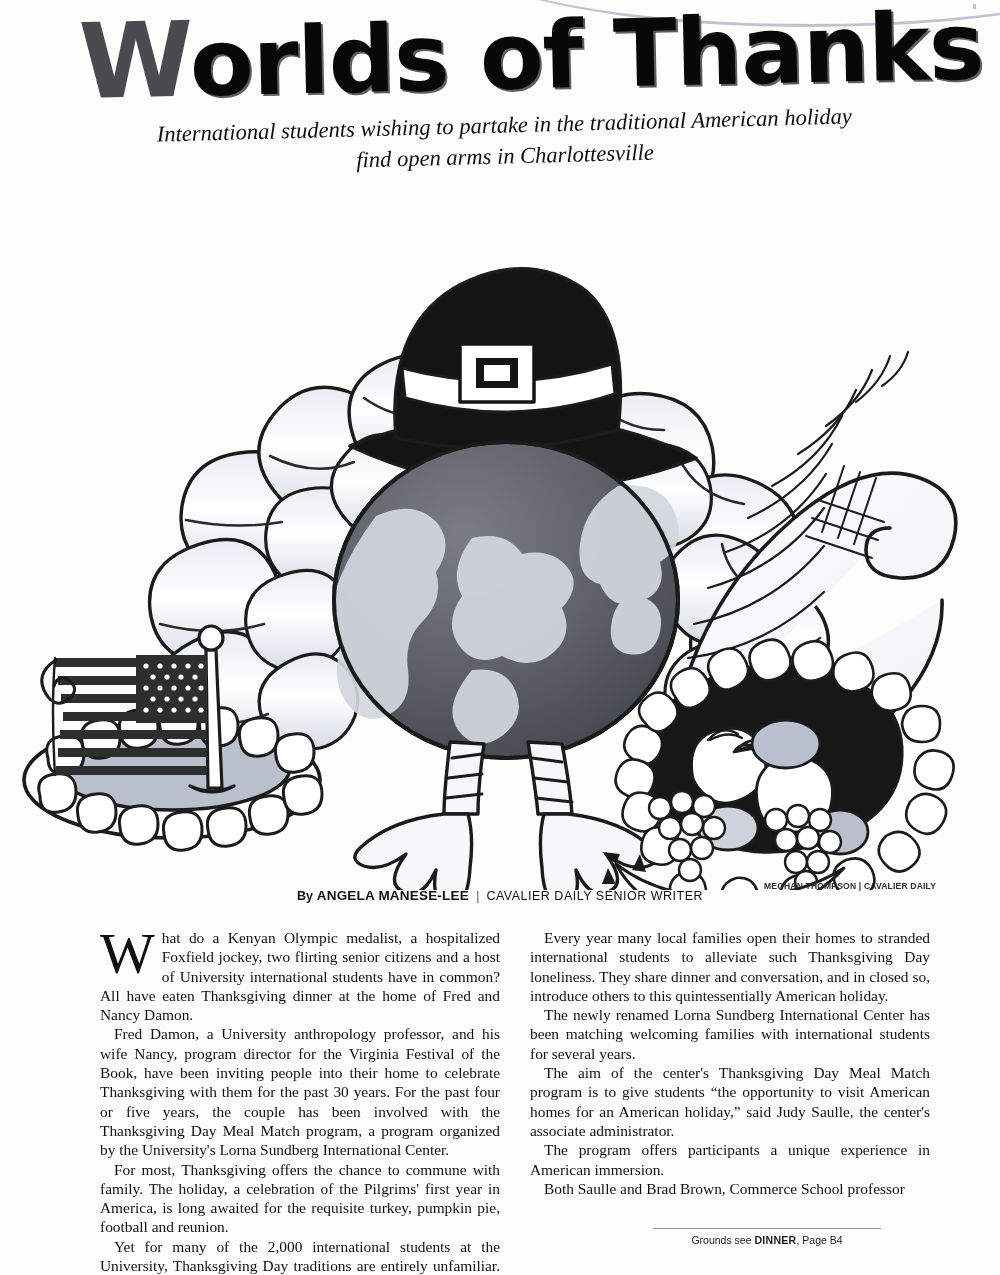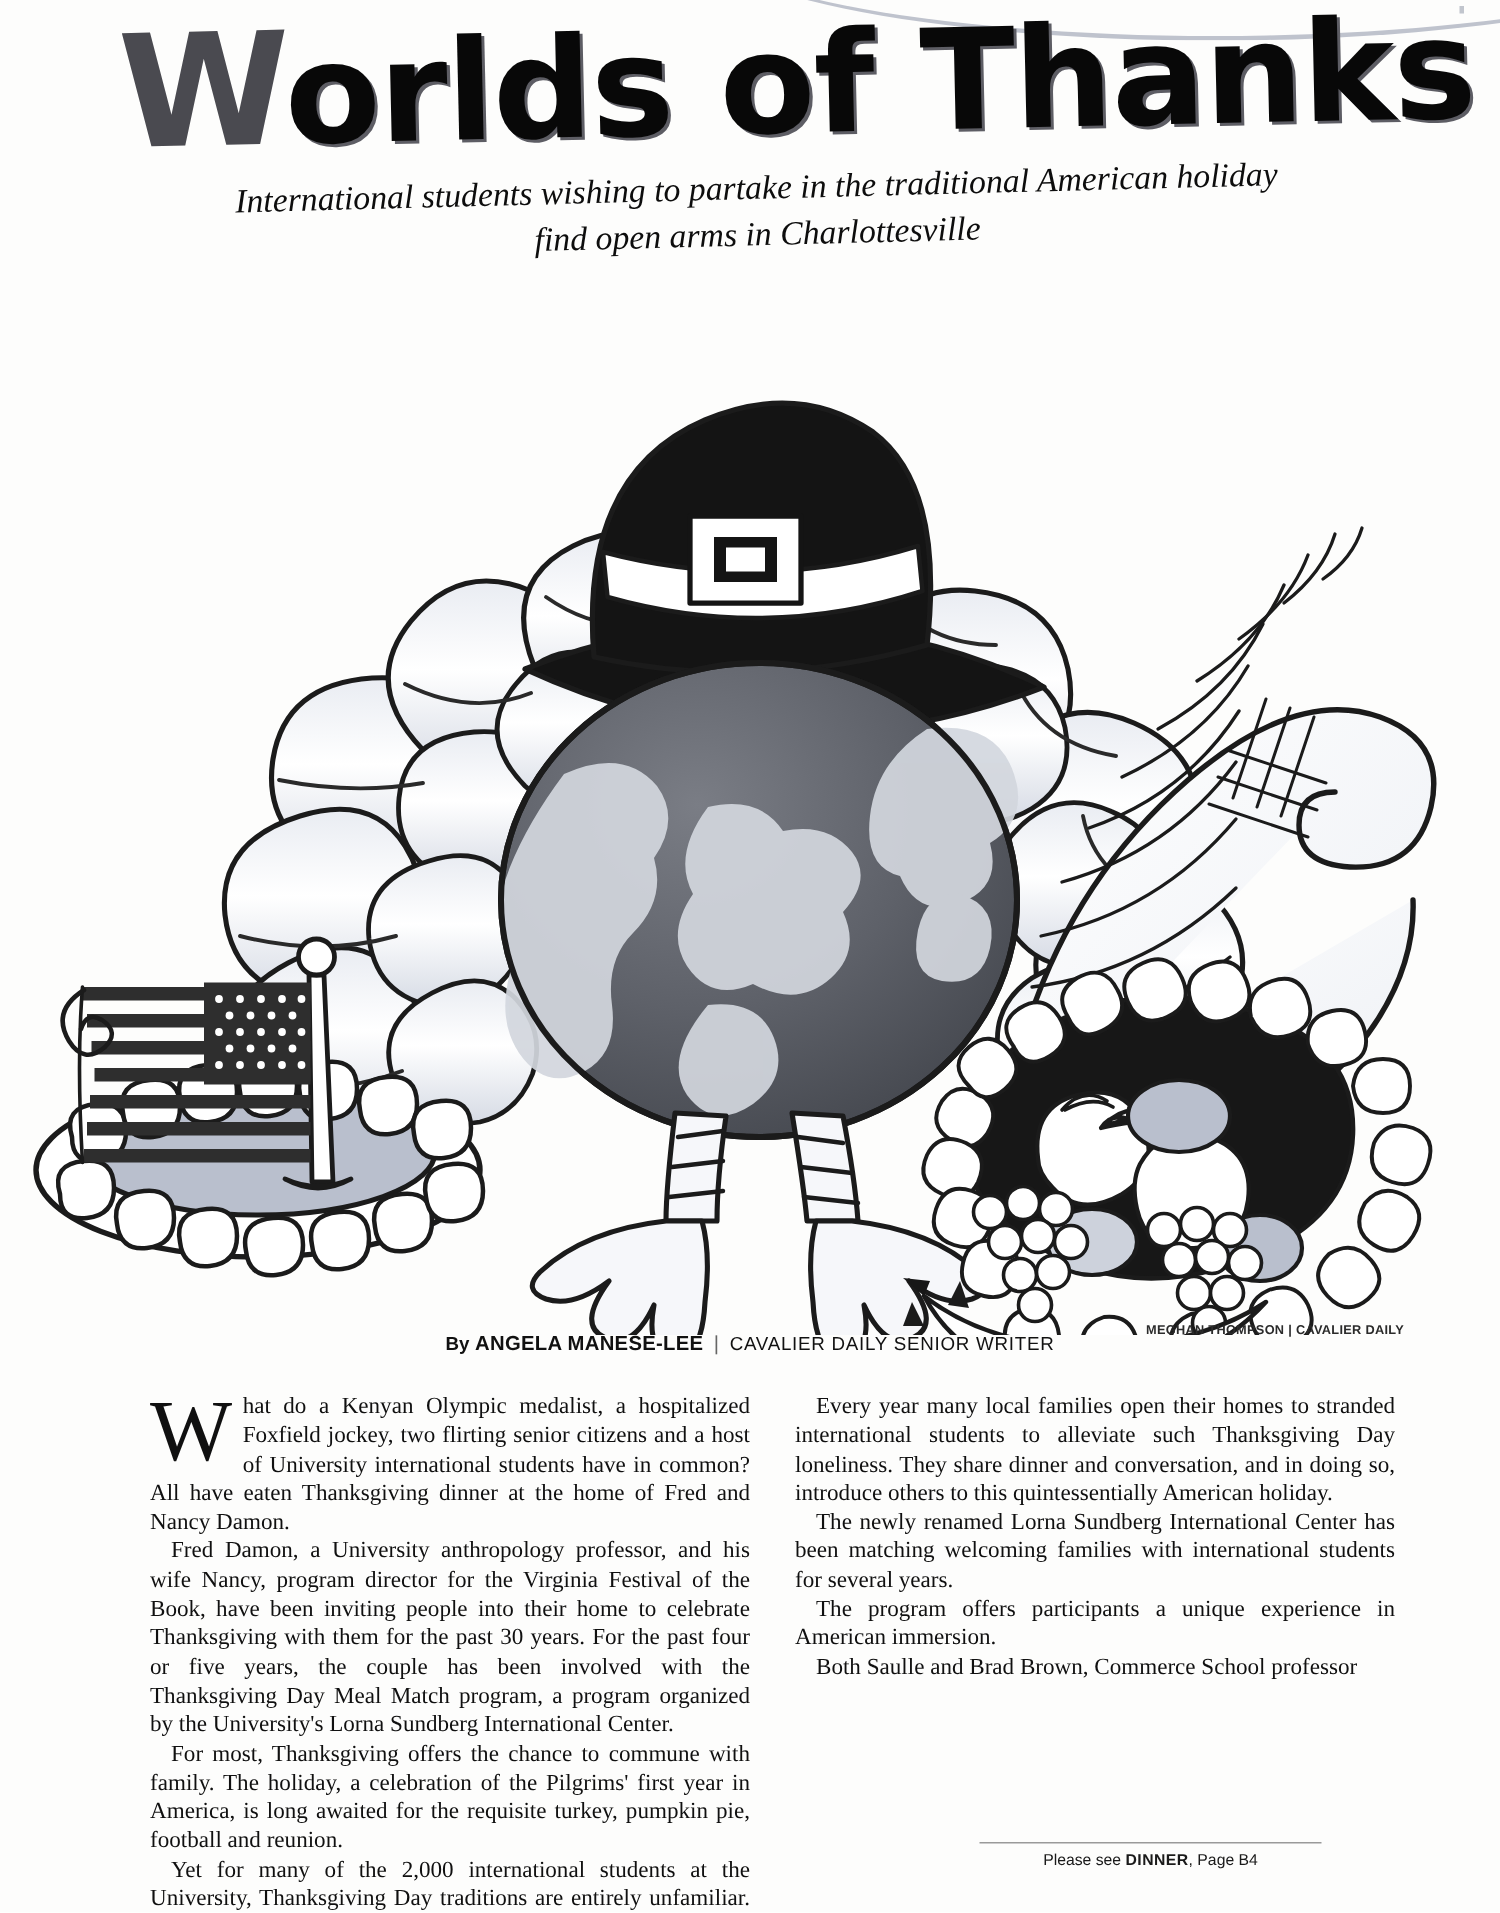--- a/index.html
+++ b/index.html
@@ -489,23 +489,24 @@
   <div class="columns">
 
     <div class="col col-left">
       <p class="lead"><span class="dropcap">W</span><span>hat do a Kenyan Olympic medalist, a hospitalized Foxfield jockey, two flirting senior citizens and a host of University international students have in common? All have eaten Thanksgiving dinner at the home of Fred and Nancy Damon.</span></p>
       <p>Fred Damon, a University anthropology professor, and his wife Nancy, program director for the Virginia Festival of the Book, have been inviting people into their home to celebrate Thanksgiving with them for the past 30 years. For the past four or five years, the couple has been involved with the Thanksgiving Day Meal Match program, a program organized by the University's Lorna Sundberg International Center.</p>
       <p>For most, Thanksgiving offers the chance to commune with family. The holiday, a celebration of the Pilgrims' first year in America, is long awaited for the requisite turkey, pumpkin pie, football and reunion.</p>
       <p>Yet for many of the 2,000 international students at the University, Thanksgiving Day traditions are entirely unfamiliar. With family far away, Grounds empty and restaurants closed, the day can appear dauntingly lonely.</p>
     </div>
 
     <div class="col col-right">
-      <p>Every year many local families open their homes to stranded international students to alleviate such Thanksgiving Day loneliness. They share dinner and conversation, and in doing so, introduce others to this quintessentially American holiday.</p>
+      <p>Every year many local families open their homes to stranded international students to alleviate such Thanksgiving Day loneliness. They share dinner and conversation, and in closed so, introduce others to this quintessentially American holiday.</p>
       <p>The newly renamed Lorna Sundberg International Center has been matching welcoming families with international students for several years.</p>
+      <p>The aim of the center's Thanksgiving Day Meal Match program is to give students “the opportunity to visit American homes for an American holiday,” said Judy Saulle, the center's associate administrator.</p>
       <p>The program offers participants a unique experience in American immersion.</p>
       <p>Both Saulle and Brad Brown, Commerce School professor</p>
     </div>
   </div>
 
   <div class="jump-rule"></div>
-  <div class="jumpline"><span>Please see </span><b>DINNER</b><span>, Page B4</span></div>
+  <div class="jumpline"><span>Grounds see </span><b>DINNER</b><span>, Page B4</span></div>
 
 </div>
 
 </body></html>

